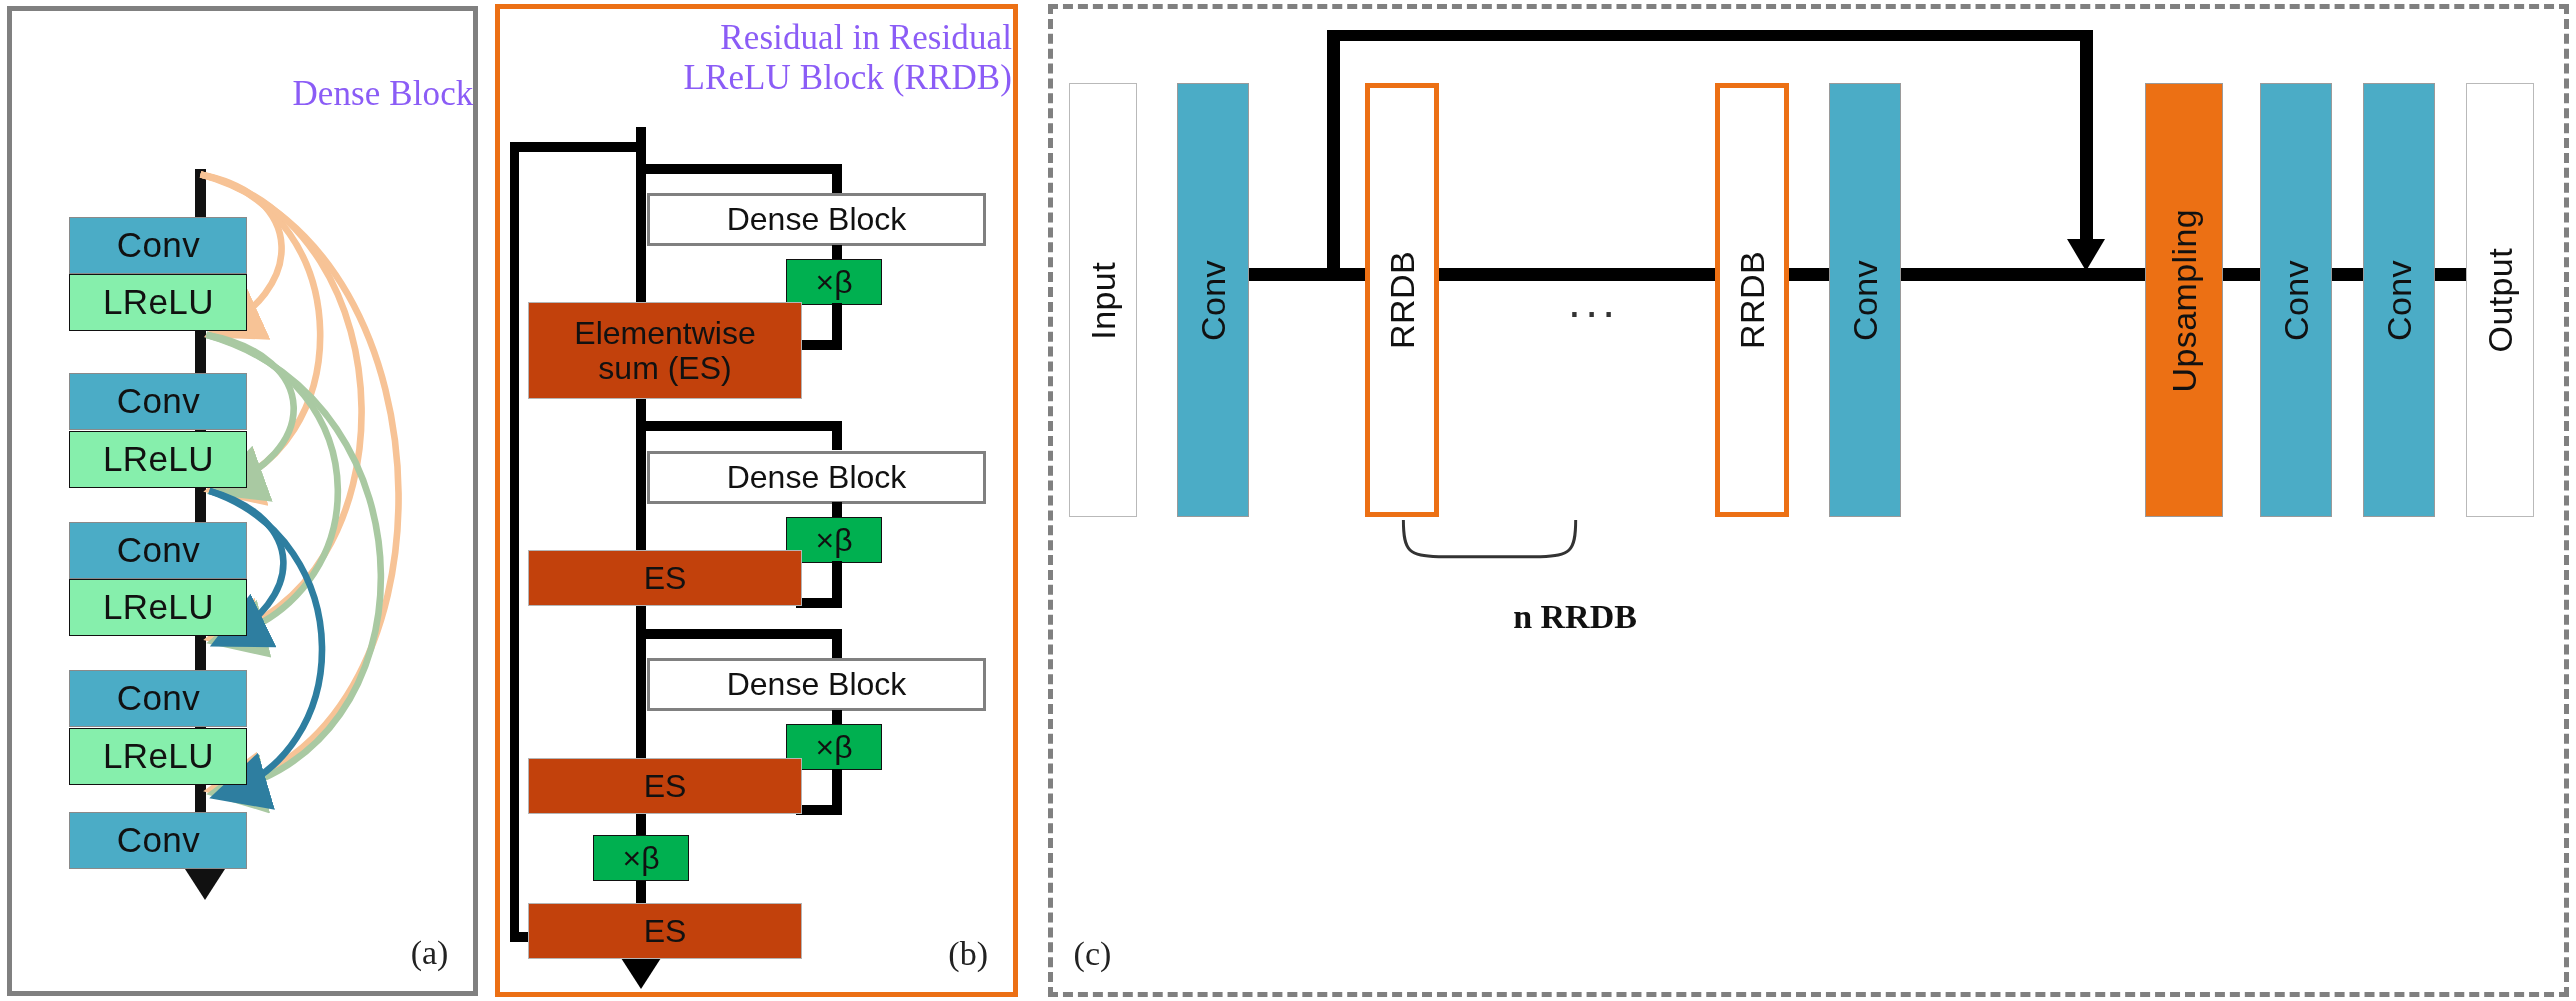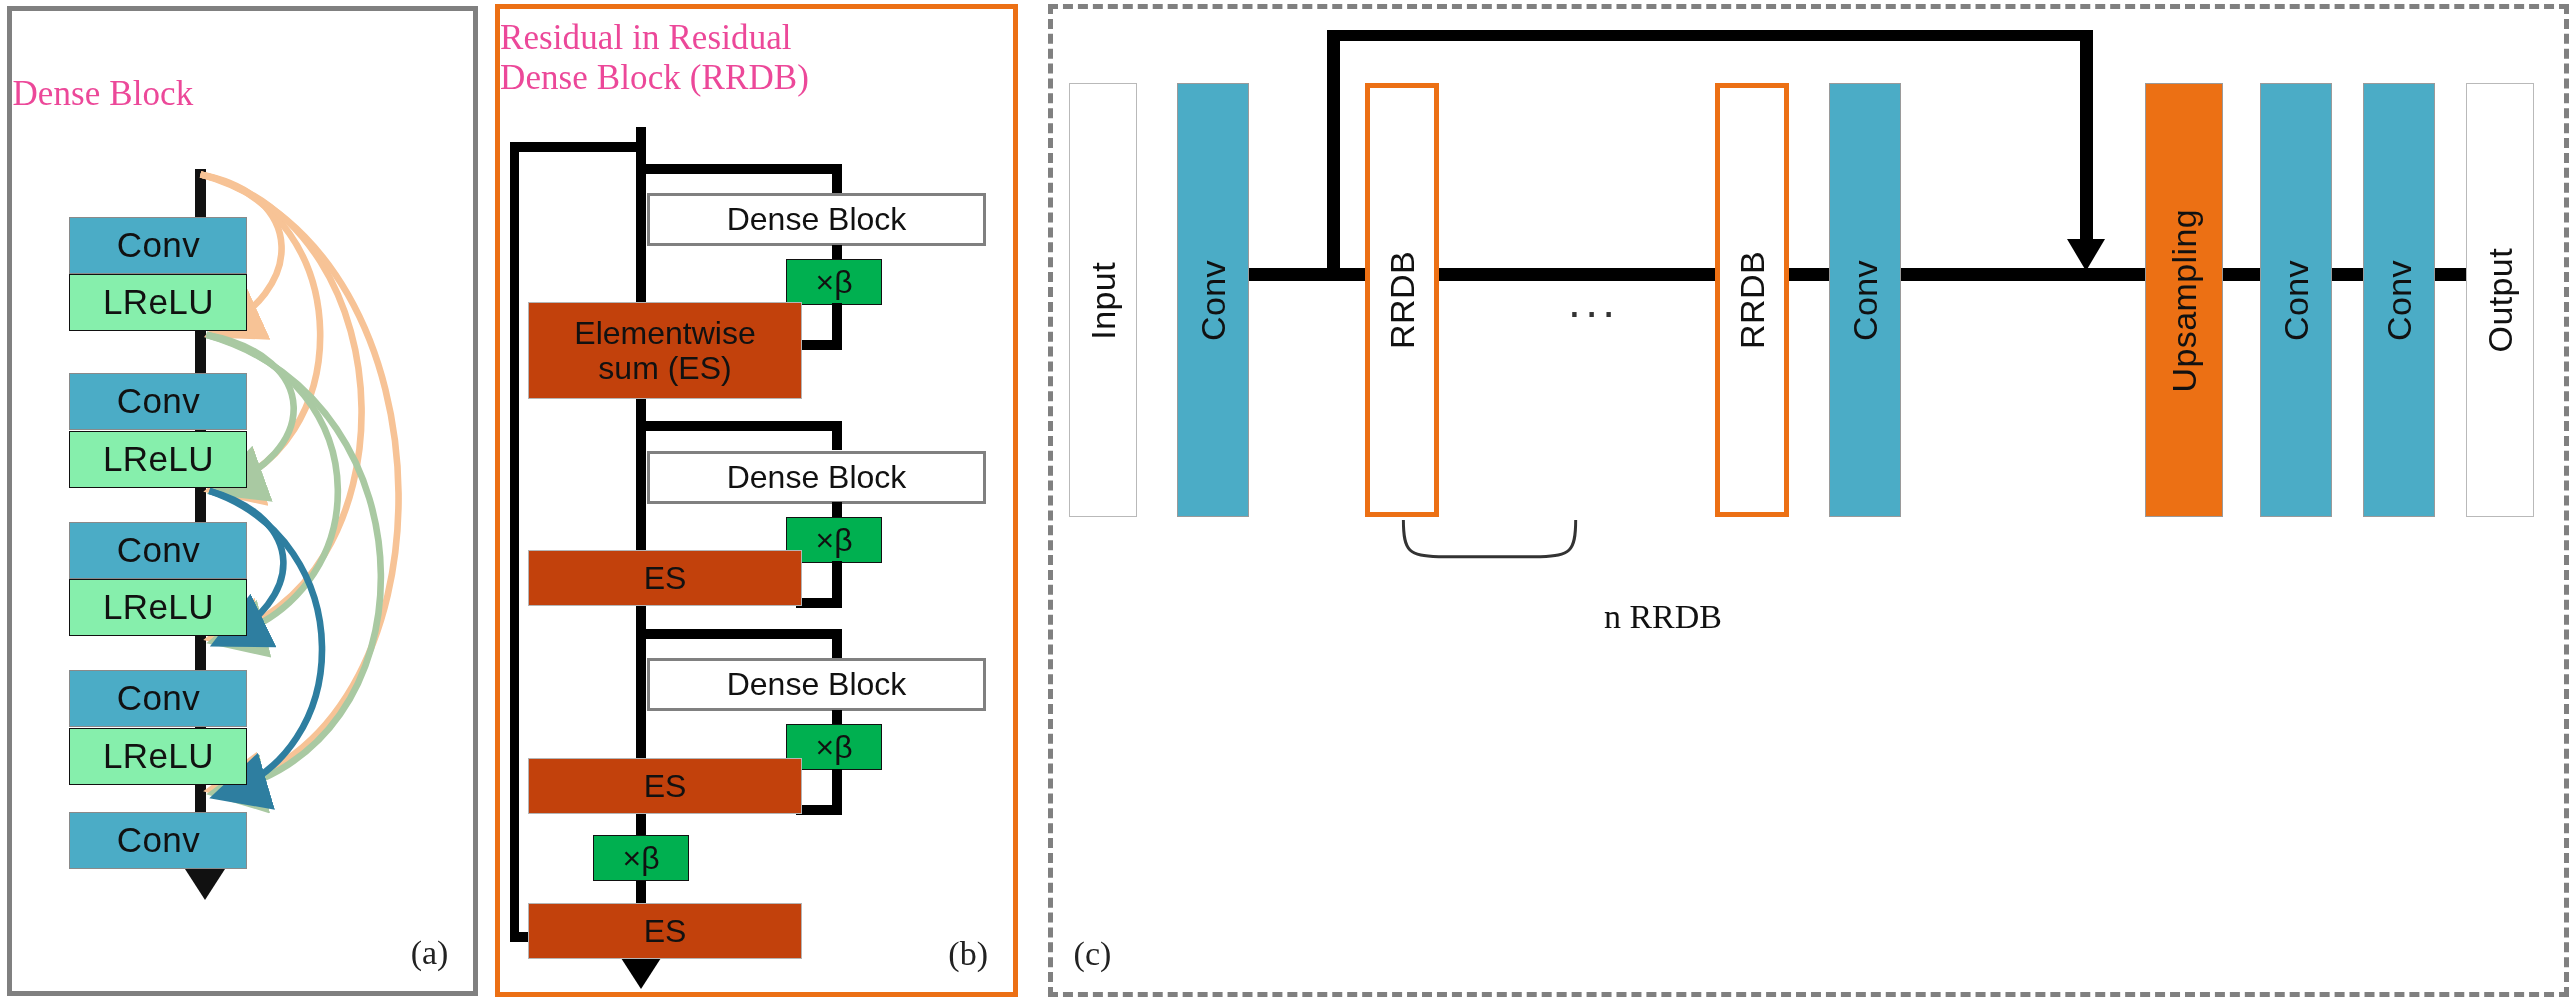--- a/index.html
+++ b/index.html
@@ -7,22 +7,22 @@
   #root{position:relative;width:2576px;height:1002px;}
 
   
   .panel{position:absolute;box-sizing:border-box;background:#fff;}
   #panel-a{left:7.4px;top:5.9px;width:471px;height:990px;border:5.2px solid #808080;}
   #panel-b{left:495px;top:4.4px;width:523px;height:993px;border:5.2px solid #EC7014;}
   #panel-c{left:1048px;top:4.4px;width:1521px;height:993px;border:5.2px dashed #808080;}
 
   .panel-tag{position:absolute;font-family:"Liberation Serif",serif;font-size:34px;color:#222;}
 
-  .title{position:absolute;font-family:"Liberation Serif",serif;font-size:35px;color:#ec4899;
-         text-align:left;line-height:1.12;letter-spacing:0.1px;}
+  .title{position:absolute;font-family:"Liberation Serif",serif;font-size:35px;color:#8b5cf6;
+         text-align:right;line-height:1.12;letter-spacing:0.1px;}
 
   
   .ab{position:absolute;box-sizing:border-box;display:flex;align-items:center;justify-content:center;
       font-size:35px;color:#111;letter-spacing:0.4px;}
   .conv{background:#4BACC6;border:1.5px solid #8a8a8a;}
   .lrelu{background:#86efac;border:1.5px solid #111;}
   .spine{position:absolute;background:#111;width:11px;}
   .spine-head{position:absolute;width:0;height:0;border-left:20px solid transparent;
               border-right:20px solid transparent;border-top:31px solid #111;}
   .arcs{position:absolute;left:0;top:0;pointer-events:none;}
@@ -45,21 +45,21 @@
   .c-conv{background:#4BACC6;border:1.5px solid #9a9a9a;}
   .c-rrdb{background:#fff;border:5.2px solid #EC7014;}
   .c-up{background:#EC7014;border:1.5px solid #9a9a9a;}
   .c-line{position:absolute;background:#000;}
   .c-arrow-r{position:absolute;width:0;height:0;border-top:19px solid transparent;
              border-bottom:19px solid transparent;border-left:32px solid #000;}
   .c-arrow-d{position:absolute;width:0;height:0;border-left:19px solid transparent;
              border-right:19px solid transparent;border-top:32px solid #000;}
   .dots{position:absolute;font-size:46px;color:#333;letter-spacing:4.4px;}
   .brace-label{position:absolute;font-family:"Liberation Serif",serif;font-size:34px;color:#111;
-               text-align:right;width:294px;}
+               text-align:center;width:294px;font-weight:bold;}
 </style>
 </head>
 <body>
 
 <div id="root">
 
   <div class="panel" id="panel-a">
 
     <div class="title" style="left:0;top:63px;width:461px;">Dense Block</div>
 
@@ -123,21 +123,21 @@
     <div class="ab conv" style="left:57px;top:801px;width:178px;height:57px;">
         <span>Conv</span>
       </div>
 
     <div class="panel-tag" style="right:25px;bottom:19px;">(a)</div>
   </div>
 
   <div class="panel" id="panel-b">
 
     <div class="title" style="left:0;top:8.8px;width:512px;">Residual in Residual</div>
-    <div class="title" style="left:0;top:49px;width:512px;">Dense Block (RRDB)</div>
+    <div class="title" style="left:0;top:49px;width:512px;">LReLU Block (RRDB)</div>
 
     <div class="wire" style="left:9.6px;top:133px;width:131px;height:9.6px;"></div>
     <div class="wire" style="left:9.6px;top:133px;width:9.6px;height:799px;"></div>
     <div class="wire" style="left:9.6px;top:923px;width:46px;height:9.6px;"></div>
 
     <div class="wire" style="left:136px;top:118px;width:10.3px;height:839px;"></div>
     <div class="b-head" style="left:121px;top:949px;"></div>
 
     <div class="wire" style="left:141px;top:155px;width:200px;height:9.6px;"></div>
     <div class="wire" style="left:332px;top:155px;width:9.6px;height:29px;"></div>

